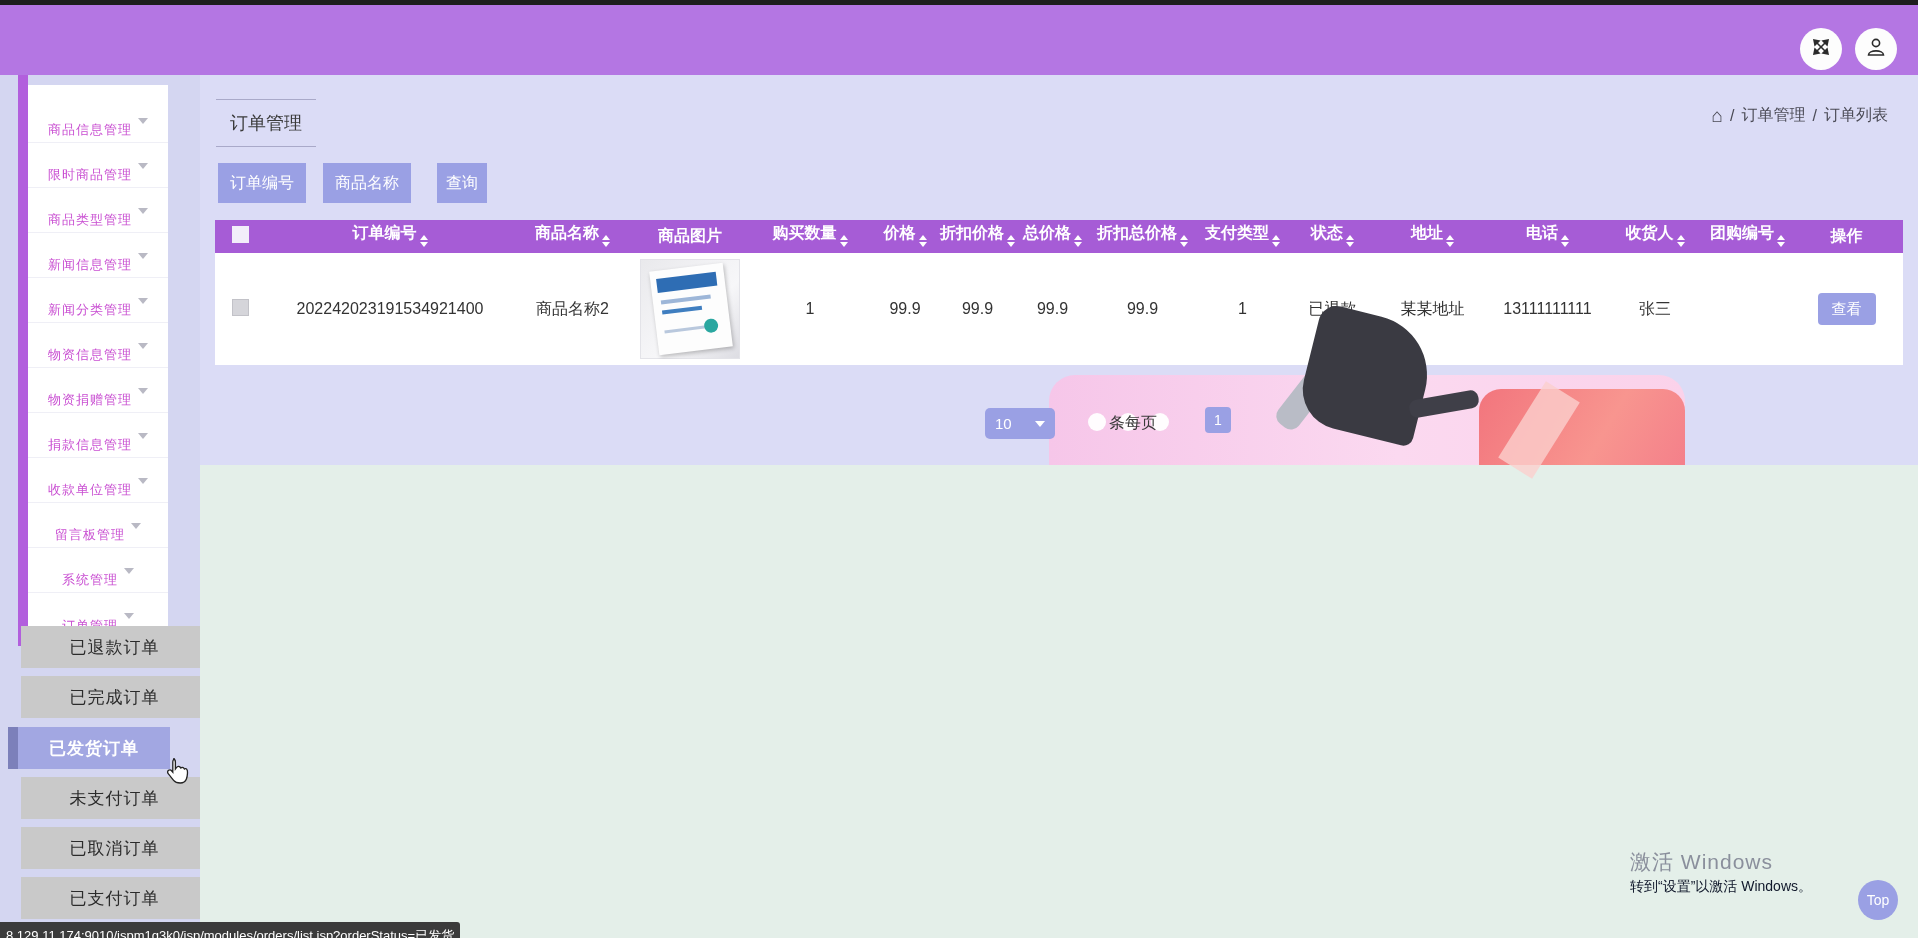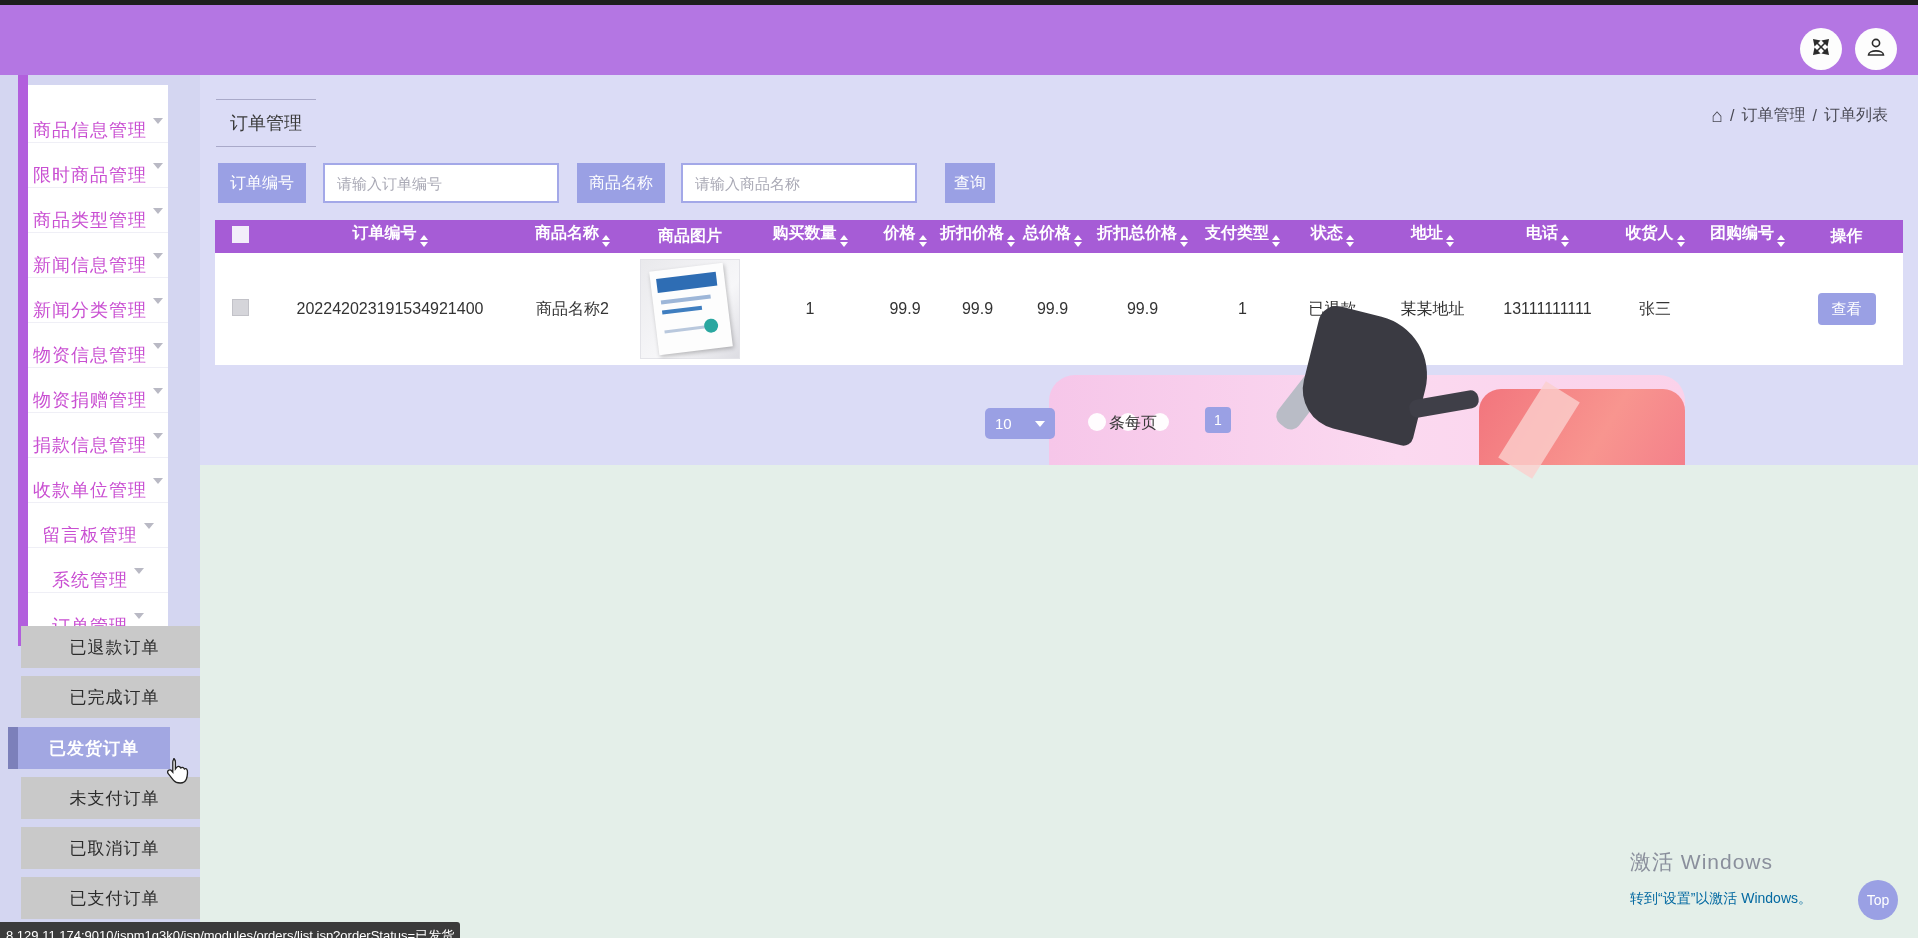--- a/index.html
+++ b/index.html
@@ -12,21 +12,21 @@
   .header { position:absolute; left:0; top:5px; width:1918px; height:70px; background:#b476e3; z-index:40; }
   .header-title { position:absolute; left:22px; top:18px; color:#fff; font-size:29px; letter-spacing:2px; }
   .hbtn { position:absolute; top:23px; width:42px; height:42px; border-radius:50%; background:#fdfdfd; display:flex; align-items:center; justify-content:center; }
   .hbtn.fs { left:1800px; } .hbtn.user { left:1855px; }
 
   
   .sidebar-bg { position:absolute; left:0; top:75px; width:200px; height:863px; background:#d4d6f1; }
   .accent-strip { position:absolute; left:18px; top:75px; width:10px; height:571px; background:#b25fdd; }
   .menu { position:absolute; left:28px; top:85px; width:140px; background:#ffffff; padding-top:13px; }
   .menu-item { height:45px; display:flex; align-items:center; justify-content:center; border-bottom:1px solid #efeff6; cursor:pointer; }
-  .menu-item span.lbl { color:#c94fd2; font-size:18px; letter-spacing:1px;margin-top:20px; }
+  .menu-item span.lbl { color:#c94fd2; font-size:13px; letter-spacing:1px;margin-top:20px; }
   .caret { width:0; height:0; border:5px solid transparent; border-top:6px solid #b9b9c4; margin-left:6px; margin-top:6px; }
   .submenu-item { position:absolute; left:21px; width:187px; height:42px; background:#c9c9c9; color:#2b2b2b; font-size:17px; display:flex; align-items:center; justify-content:center; letter-spacing:1px; cursor:pointer; }
   .submenu-item.active { left:8px; width:162px; background:#a2a7e2; color:#fff; font-weight:bold; border-left:10px solid #7c80ba; }
 
   
   .mint { position:absolute; left:200px; top:465px; width:1718px; height:473px; background:#e4efe9; }
   .tab { position:absolute; left:216px; top:99px; width:100px; height:48px; border-top:1px solid #a9a9c9; border-bottom:1px solid #a9a9c9; display:flex; align-items:center; justify-content:center; color:#3a3a3a; font-size:18px; background:#dbdcf6; }
   .breadcrumb { position:absolute; top:105px; right:30px; color:#4a4a55; font-size:16px; display:flex; align-items:center; gap:7px; }
   .home-glyph { font-size:19px; line-height:1; }
 
@@ -73,21 +73,21 @@
   .illus .leg { position:absolute; left:242px; top:-12px; width:26px; height:70px; background:#b9bcc6; transform:rotate(38deg); border-radius:10px; }
   .illus .torso { position:absolute; left:258px; top:-60px; width:120px; height:120px; background:#3a3a42; border-radius:18px 60px 10px 40px; transform:rotate(14deg); }
   .illus .arm { position:absolute; left:360px; top:20px; width:70px; height:18px; background:#3f3f48; border-radius:8px; transform:rotate(-10deg); }
   .illus .mat { position:absolute; left:430px; top:14px; width:206px; height:76px; background:linear-gradient(120deg,#f2757d,#f8958f 60%,#f4808a); border-radius:22px 22px 0 0; }
   .illus .mat-hi { position:absolute; left:470px; top:10px; width:40px; height:90px; background:#fbd0cd; transform:rotate(32deg); opacity:.8; }
   .illus .dot { position:absolute; width:18px; height:18px; background:#fff; border-radius:50%; top:38px; opacity:.95; }
 
   
   .watermark { position:absolute; left:1630px; top:848px; color:#8a8f9c; z-index:3; }
   .watermark .w1 { font-size:21px; letter-spacing:1px; }
-  .watermark .w2 { font-size:14px; margin-top:14px; color:#0369a1; }
+  .watermark .w2 { font-size:14px; margin-top:2px; color:#0f172a; }
   .top-btn { position:absolute; left:1858px; top:880px; width:40px; height:40px; border-radius:50%; background:#9aa0e4; color:#fff; font-size:14px; display:flex; align-items:center; justify-content:center; cursor:pointer; z-index:8; }
   .status-bar { position:absolute; left:0; top:922px; height:28px; background:#3b3b3b; color:#fff; font-size:13px; display:flex; align-items:center; padding:0 6px; z-index:60; border-radius:0 3px 3px 0; }
   .cursor { position:absolute; left:163px; top:757px; z-index:70; }
 </style>
 </head>
 <body>
 
 <div class="top-strip"></div>
 
 <div class="header">
@@ -181,24 +181,22 @@
   <span class="home-glyph">⌂</span>
   <span>/</span>
   <span>订单管理</span>
   <span>/</span>
   <span>订单列表</span>
 </div>
 
 <div class="search-row">
   <div class="fld-label">订单编号</div>
   <div class="gap1"></div>
-  <input class="fld-input" placeholder="请输入订单编号" style="">
   <div class="fld-label">商品名称</div>
   <div class="gap2"></div>
-  <input class="fld-input" placeholder="请输入商品名称" style="">
   <button class="search-btn">查询</button>
 </div>
 
 <div class="table-wrap">
   <table>
     <colgroup>
       <col style="width:50px">
         <col style="width:250px">
         <col style="width:115px">
         <col style="width:120px">

